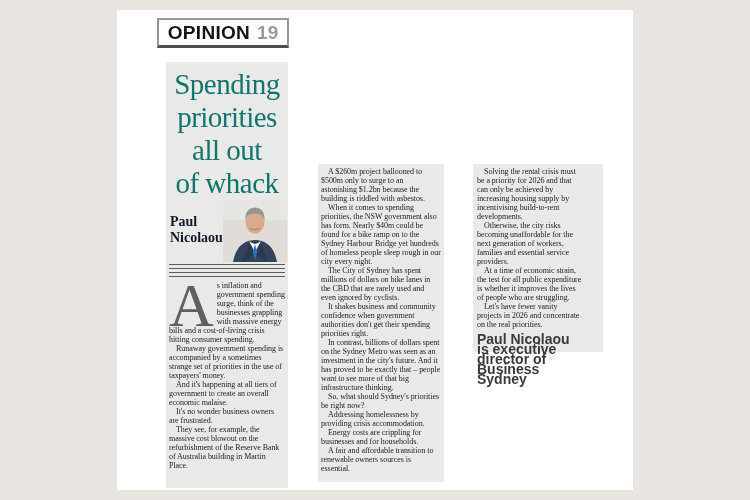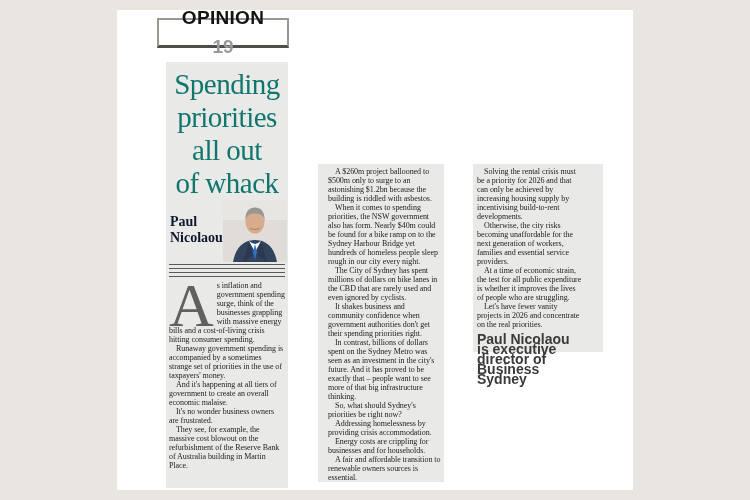--- a/index.html
+++ b/index.html
@@ -13,30 +13,30 @@
   .page {
     position:absolute; left:117px; top:10px; width:516px; height:480px;
     background:#ffffff;
   }
   .opinion-box {
     position:absolute; left:40px; top:8px; width:132px; height:30px;
     background:#ffffff;
     border:2px solid #9a9792;
     border-bottom:3px solid #4f4d4a;
     display:flex; align-items:center; justify-content:center; gap:7px;
-    font-family:"Liberation Sans", sans-serif; font-weight:bold; font-size:19px;flex-direction:column;
+    font-family:"Liberation Sans", sans-serif; font-weight:bold; font-size:19px;
   }
   .opinion-label { color:#141414; letter-spacing:0.3px; }
   .page-number { color:#9a9a9a; }
 
   .col {
     position:absolute; background:#e9e9e7;
   }
   .col1 { left:49px;  top:52px;  width:122px; height:426px; padding:0 2px; }
-  .col2 { left:201px; top:154px; width:126px; height:318px; padding:3px 3px 0 10px; }
+  .col2 { left:201px; top:154px; width:126px; height:318px; padding:3px 3px 0 3px; }
   .col3 { left:356px; top:154px; width:130px; height:188px; padding:3px 20px 0 4px; }
 
   .headline {
     margin-top:6px; text-align:center;
     font-size:29px; line-height:33px; letter-spacing:-0.5px;
     color:#0f766e; font-weight:400;
   }
   .byline-row { display:flex; margin-top:0; height:62px; }
   .byline-name {
     flex:1; padding:14px 0 0 2px;

